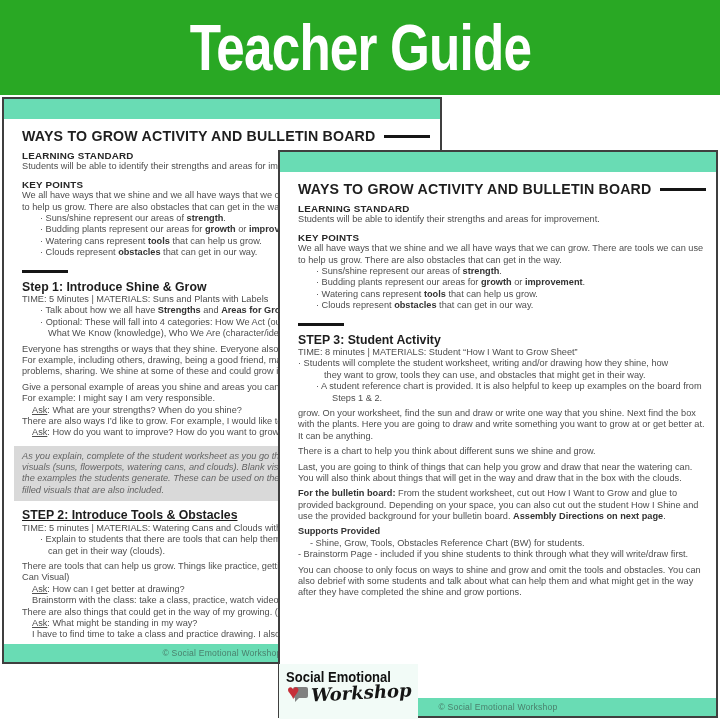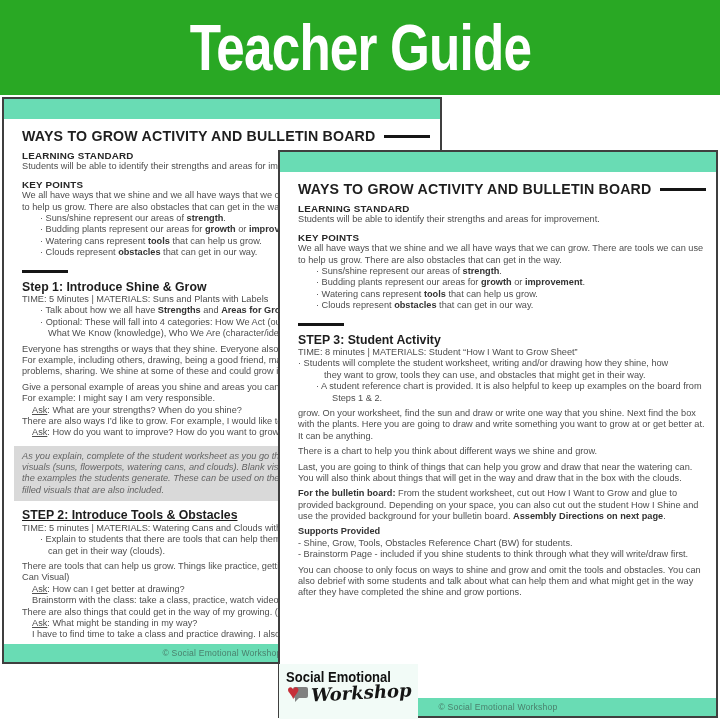--- a/index.html
+++ b/index.html
@@ -217,34 +217,34 @@
           <div class="line" style="margin-left: 26px;"><span>they want to grow, tools they can use, and obstacles that might get in their way.</span></div>
           <div class="line" style="margin-left: 18px;"><span>·  A student reference chart is provided. It is also helpful to keep up examples on the board from</span></div>
           <div class="line" style="margin-left: 34px;"><span>Steps 1 &amp; 2.</span></div>
         </div>
         <div class="bk-lines">
           <div class="line" style="margin-left: 0px;"><span>grow. On your worksheet, find the sun and draw or write one way that you shine. Next find the box</span></div>
           <div class="line" style="margin-left: 0px;"><span>with the plants. Here you are going to draw and write something you want to grow at or get better at.</span></div>
           <div class="line" style="margin-left: 0px;"><span>It can be anything.</span></div>
         </div>
         <div class="bk-lines">
-          <div class="line" style="margin-left: 0px;"><span>There is a chart to help you think about different ways we shine and grow.</span></div>
+          <div class="line" style="margin-left: 0px;"><span>There is a chart to help you think about different suns we shine and grow.</span></div>
         </div>
         <div class="bk-lines">
           <div class="line" style="margin-left: 0px;"><span>Last, you are going to think of things that can help you grow and draw that near the watering can.</span></div>
           <div class="line" style="margin-left: 0px;"><span>You will also think about things that will get in the way and draw that in the box with the clouds.</span></div>
         </div>
         <div class="bk-lines">
           <div class="line" style="margin-left: 0px;"><span class="st-b">For the bulletin board:</span><span> From the student worksheet, cut out How I Want to Grow and glue to</span></div>
           <div class="line" style="margin-left: 0px;"><span>provided background. Depending on your space, you can also cut out the student How I Shine and</span></div>
           <div class="line" style="margin-left: 0px;"><span>use the provided background for your bulletin board. </span><span class="st-b">Assembly Directions on next page</span><span>.</span></div>
         </div>
         <div class="bk-lines">
           <div class="line" style="margin-left: 0px;"><span class="st-b">Supports Provided</span></div>
-          <div class="line" style="margin-left: 0px;"><span>-  Shine, Grow, Tools, Obstacles Reference Chart (BW) for students.</span></div>
+          <div class="line" style="margin-left: 12px;"><span>-  Shine, Grow, Tools, Obstacles Reference Chart (BW) for students.</span></div>
           <div class="line" style="margin-left: 0px;"><span>-  Brainstorm Page - included if you shine students to think through what they will write/draw first.</span></div>
         </div>
         <div class="bk-lines">
           <div class="line" style="margin-left: 0px;"><span>You can choose to only focus on ways to shine and grow and omit the tools and obstacles. You can</span></div>
           <div class="line" style="margin-left: 0px;"><span>also debrief with some students and talk about what can help them and what might get in the way</span></div>
           <div class="line" style="margin-left: 0px;"><span>after they have completed the shine and grow portions.</span></div>
         </div>
       </div>
   </div>
   <div class="page-footer">

